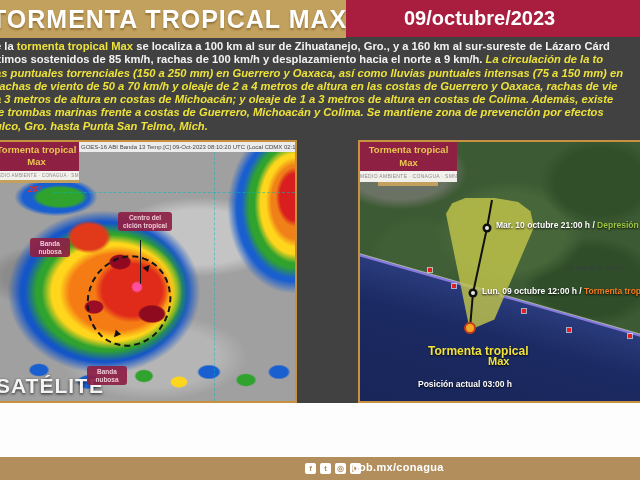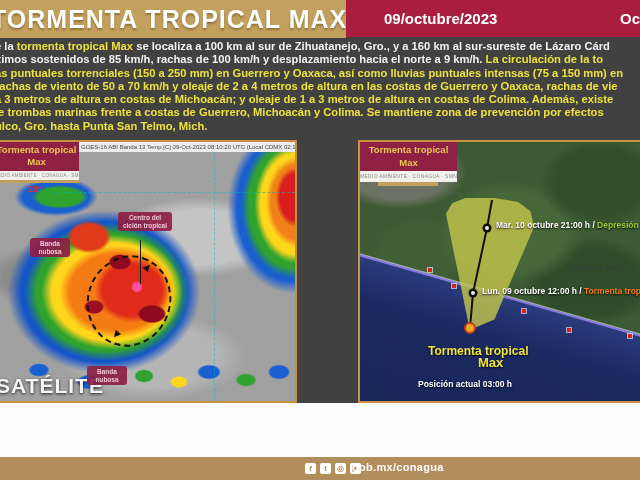--- a/index.html
+++ b/index.html
@@ -4,29 +4,29 @@
 <style>
   html,body{margin:0;padding:0;background:#222;}
   .canvas{position:relative;width:640px;height:480px;overflow:hidden;background:#414141;
           font-family:"Liberation Sans",sans-serif;}
 
   
   .hdr-gold{position:absolute;left:0;top:0;width:346px;height:38px;background:#C2A05E;overflow:hidden;}
   .hdr-title{position:absolute;left:-9px;top:0;line-height:38px;font-size:25px;font-weight:800;
              letter-spacing:1px;color:#fff;white-space:nowrap;text-shadow:0 2px 2px rgba(90,60,10,.45);}
   .hdr-red{position:absolute;left:346px;top:0;width:294px;height:37px;background:#A91E3E;color:#fff;}
-  .hdr-red span{position:absolute;line-height:37px;font-size:15px;font-weight:700;white-space:nowrap;}
+  .hdr-red span{position:absolute;line-height:37px;font-size:20px;font-weight:700;white-space:nowrap;margin-left:20px;}
   .hdr-date{left:38px;} .hdr-time{left:188px;} .hdr-frag{left:274px;}
 
   
   .bulletin{position:absolute;left:0;top:40px;width:640px;height:98px;overflow:hidden;}
   .bl{white-space:nowrap;font-size:11.2px;line-height:13.3px;margin-left:-5px;font-weight:600;}
   .bl .w{color:#f2f2f2;}
   .bl .yb{color:#EDE23B;font-weight:700;}
-  .bl .yi{color:#EDE23B;}
+  .bl .yi{color:#EDE23B;font-style:italic;}
 
   
   .panel{position:absolute;top:140px;height:263px;border:2px solid #C8913F;box-sizing:border-box;overflow:hidden;}
   .corner-label{position:absolute;font-size:21px;font-weight:800;color:#f5f5f5;letter-spacing:1px;
                 text-shadow:0 1px 3px rgba(0,0,0,.8);}
   .mini-title{position:absolute;left:0;top:0;background:#8E2044;color:#E9C64F;font-weight:700;
               text-align:center;z-index:30;}
   .mini-logos{position:absolute;background:#f3f1ec;color:#8a8a8a;font-size:4.5px;line-height:9px;
               text-align:center;letter-spacing:.3px;white-space:nowrap;overflow:hidden;z-index:30;}
   .mini-bar{position:absolute;background:#C2A05E;z-index:30;}
@@ -62,21 +62,21 @@
     radial-gradient(ellipse 90px 45px at 55px 135px,#8b8b8b 0 50%,rgba(0,0,0,0) 72%),
     radial-gradient(ellipse 130px 60px at 160px 215px,#b5b5b5 0 50%,rgba(0,0,0,0) 72%),
     #a0a0a0;}
   .goes-strip{position:absolute;left:85px;top:0;right:0;height:10px;background:#ececec;color:#444;
               font-size:6px;line-height:10px;white-space:nowrap;overflow:hidden;padding-left:2px;z-index:25;}
   .sat-title{width:85px;height:27px;font-size:9.5px;line-height:12px;padding-top:2px;}
   .sat-logos{left:0;top:29px;width:85px;height:9px;}
   .sat-bar{left:0;top:38px;width:85px;height:3px;}
   .grid-h{position:absolute;left:60px;right:0;top:50px;border-top:1px dashed rgba(0,185,185,.55);z-index:5;}
   .grid-v{position:absolute;top:10px;bottom:0;left:220px;border-left:1px dashed rgba(0,185,185,.45);z-index:5;}
-  .lat-label{position:absolute;left:34px;top:42px;color:#e03030;font-size:9px;font-weight:700;z-index:6;}
+  .lat-label{position:absolute;left:34px;top:42px;color:#e03030;font-size:9px;font-weight:700;z-index:6;font-style:italic;}
   .eye-ellipse{position:absolute;left:93px;top:113px;width:80px;height:88px;border:2px dashed #151515;
                border-radius:50%;transform:rotate(18deg);z-index:8;}
   .arrow{position:absolute;color:#111;font-size:12px;z-index:9;}
   .sat-label{position:absolute;background:rgba(142,32,68,.92);color:#efc9d6;font-size:6.5px;line-height:7.5px;
              font-weight:700;text-align:center;border-radius:3px;padding:2px 3px;z-index:20;}
   .pointer-line{position:absolute;left:146px;top:98px;width:1px;height:44px;background:#1a1a1a;z-index:7;}
   .sat-corner{left:2px;bottom:3px;}
 
   
   .traj-panel{left:358px;width:290px;}
@@ -182,21 +182,21 @@
     <div class="city" style="left:207px;top:186px;"></div>
     <div class="city" style="left:268px;top:192px;"></div>
     <div class="fc-label" style="left:136px;top:78px;">
       <span>Mar. 10 octubre 21:00 h</span><span> / </span><span class="fc-green">Depresión tropica</span>
     </div>
     <div class="fc-label" style="left:122px;top:144px;">
       <span>Lun. 09 octubre 12:00 h</span><span> / </span><span class="fc-orange">Tormenta tropical (en</span>
     </div>
     <div class="pos-label" style="left:58px;top:190px;font-size:8.5px;color:#fff;margin-top:47px;">Posición actual 03:00 h</div>
     <div class="pos-label" style="left:68px;top:202px;font-size:12px;color:#F2E23C;">Tormenta tropical</div>
-    <div class="pos-label" style="left:88px;top:213px;font-size:13px;color:#F2E23C;padding-left:30px;">Max</div>
+    <div class="pos-label" style="left:98px;top:213px;font-size:11px;color:#F2E23C;padding-left:30px;">Max</div>
     <div class="corner-label traj-corner">TRAYECT</div>
   </div>
 
   <div class="footer">
     
     
     
     
     
     

